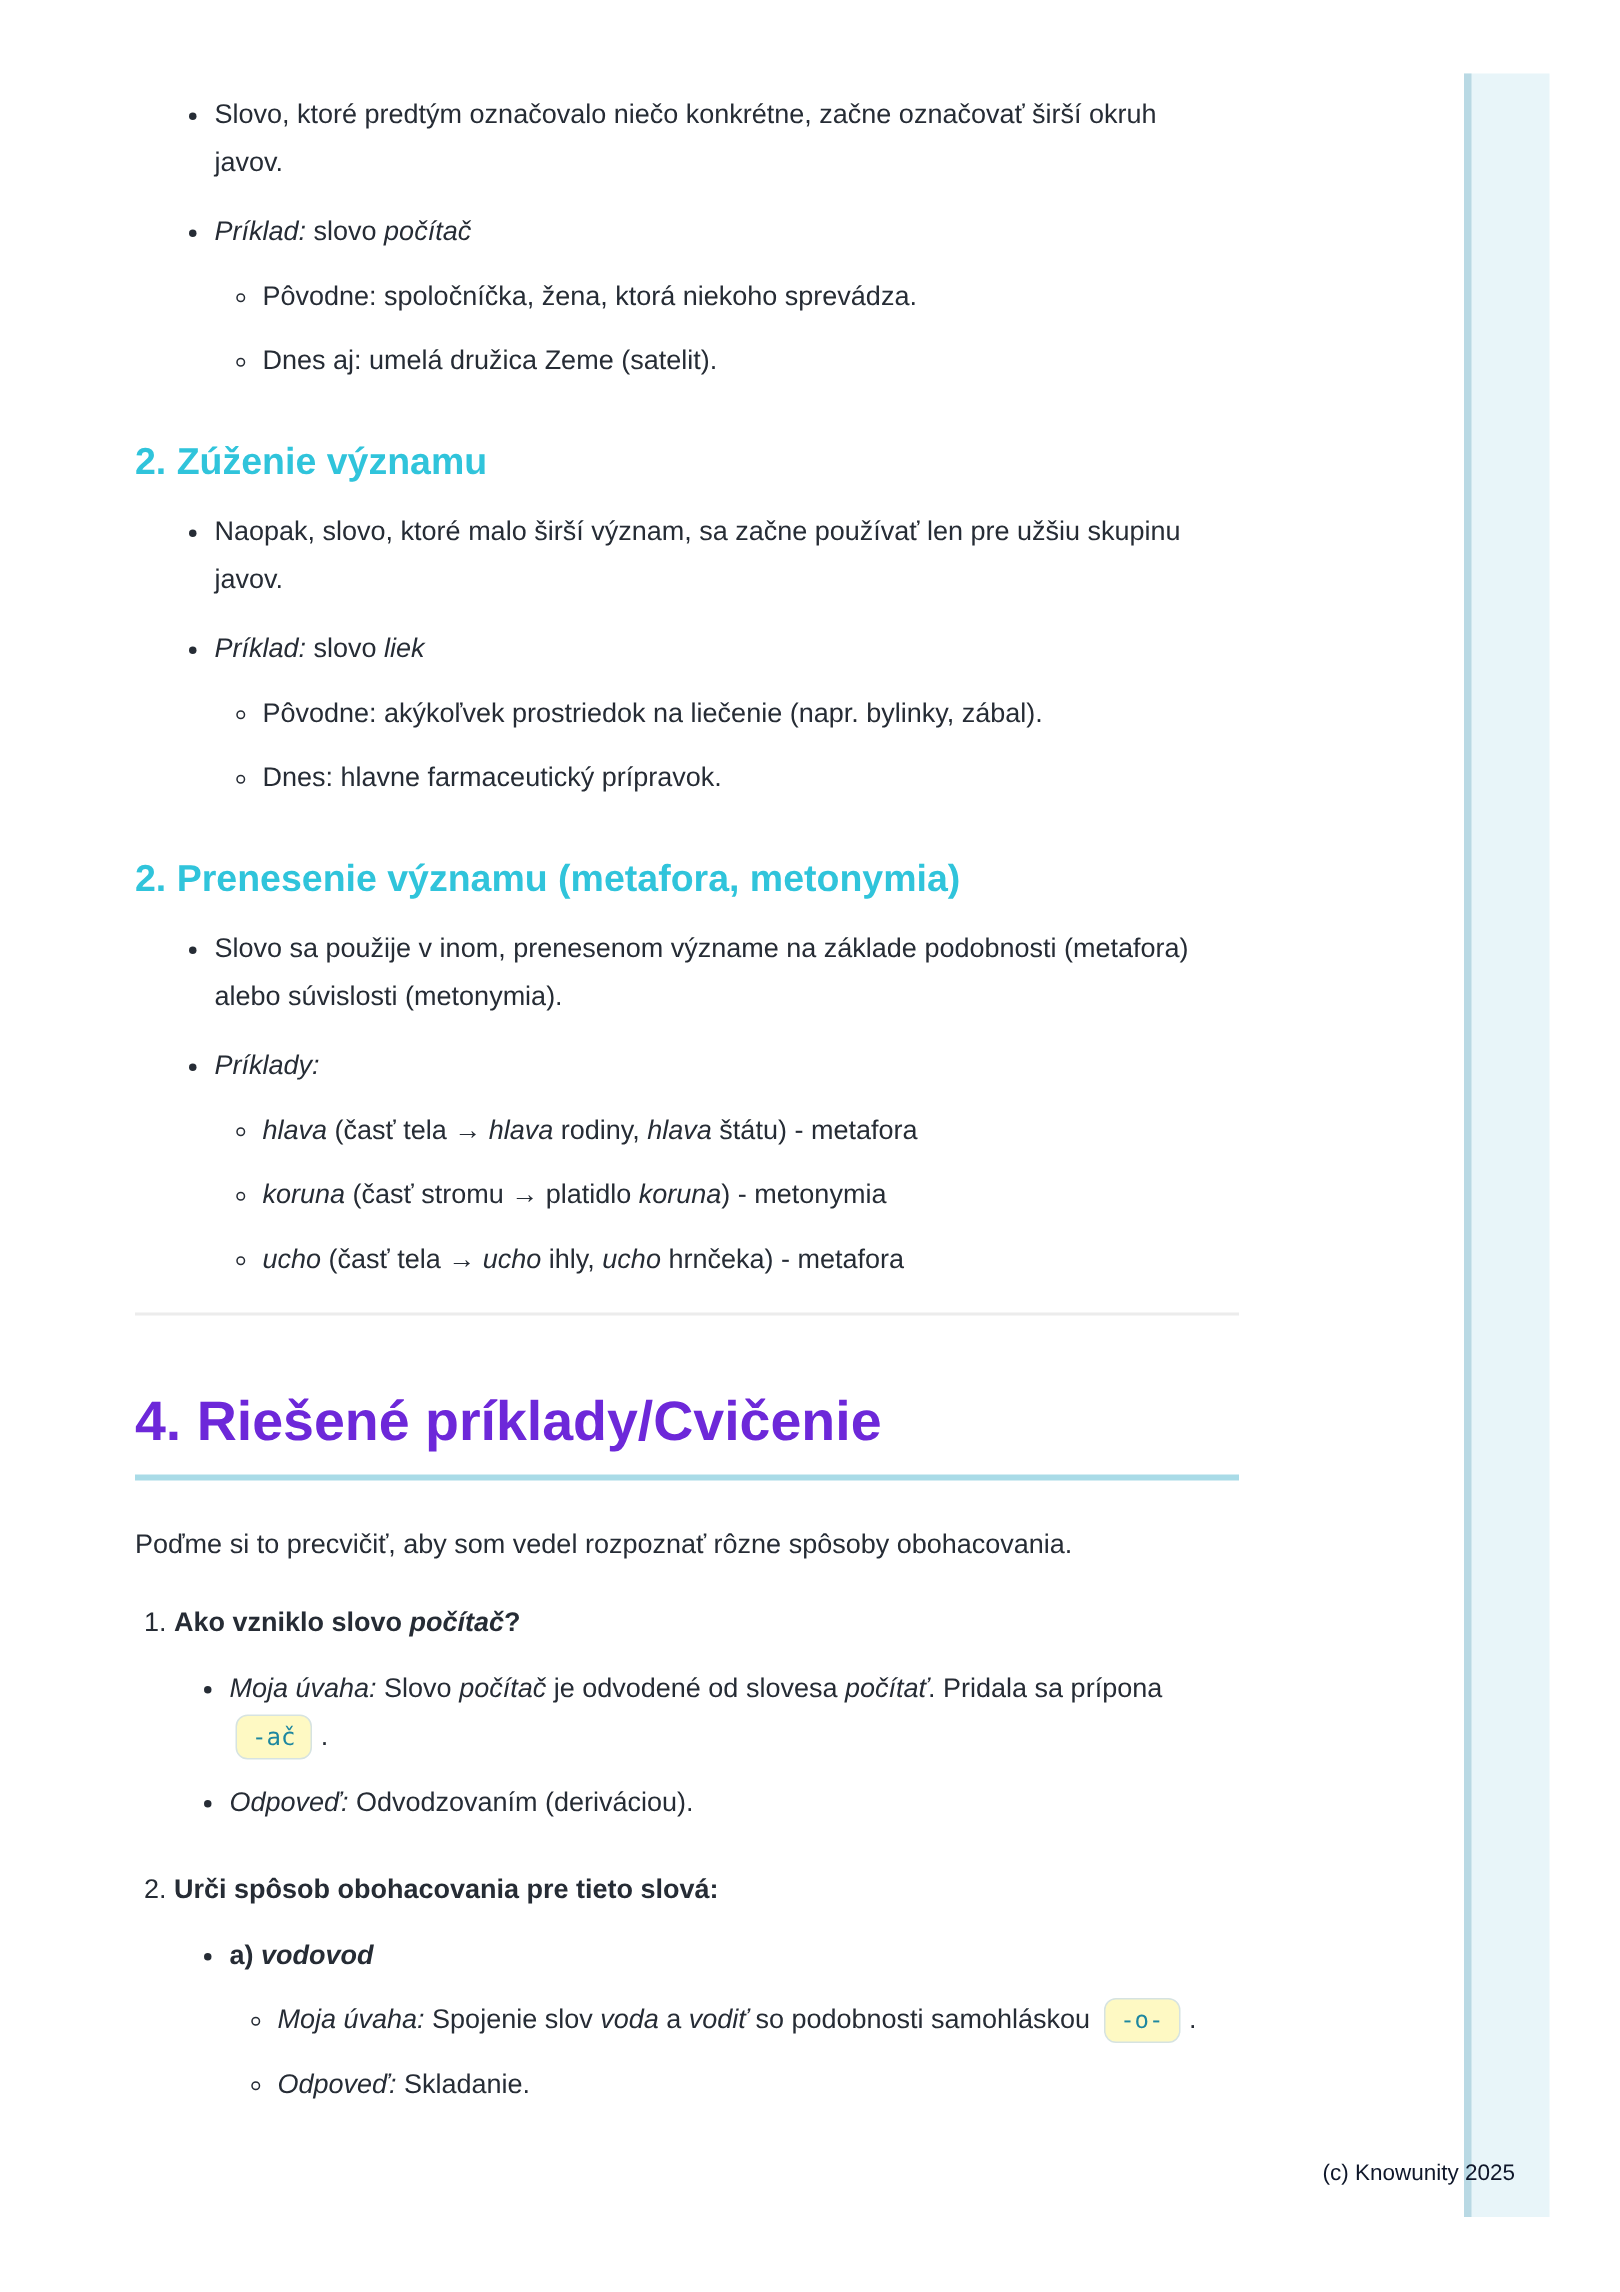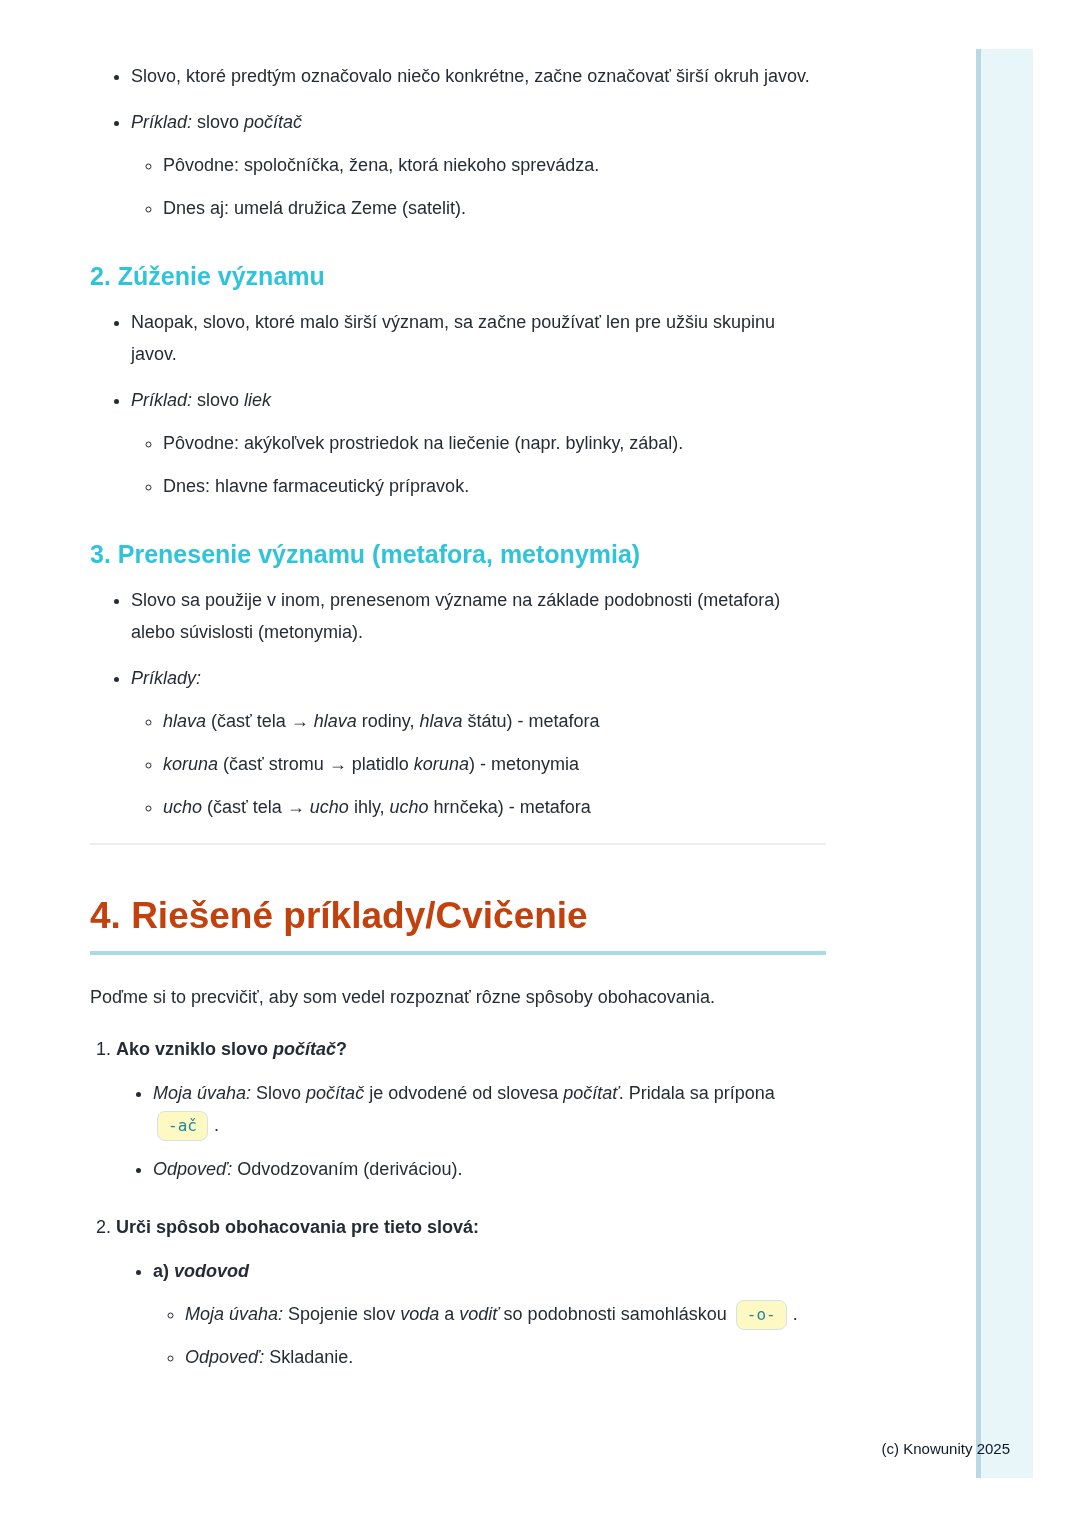--- a/index.html
+++ b/index.html
@@ -6,35 +6,35 @@
   body{background:#ffffff;font-family:"Liberation Sans","DejaVu Sans",sans-serif;}
   .page{position:relative;width:1080px;height:1528px;background:#ffffff;overflow:hidden;}
 
   .edge-bar{position:absolute;top:49px;right:47px;width:52px;height:1429px;
     background:#e8f5f9;border-left:5px solid #b9d9e4;z-index:1;}
 
   .content{position:absolute;left:90px;top:46px;width:736px;z-index:2;
     color:#262c35;font-size:18px;line-height:32px;}
 
   ul,ol{margin:0;}
-  li{margin:14px 4px;}
+  li{margin:14px 16px;}
   .l1{list-style:disc;padding-left:37px;}
   .l2{list-style:circle;padding-left:32px;margin-top:6px;}
   .l2 > li{margin:11px 0;}
   .num{list-style:decimal;padding-left:26px;}
   .num > li{margin:0 0 26px;}
   .l2disc{list-style:disc;padding-left:37px;margin-top:12px;}
   .l2disc > li{margin:12px 0;}
   .l3{list-style:circle;padding-left:32px;margin-top:6px;}
   .l3 > li{margin:11px 0;}
   .line{display:block;}
 
   h3.section{color:#30c4db;font-size:25px;line-height:32px;font-weight:700;
     margin:36px 0 8px;}
-  h2.big{color:#c2410c;font-size:37px;line-height:46px;font-weight:800;
+  h2.big{color:#6d28d9;font-size:37px;line-height:46px;font-weight:800;
     margin:48px 0 0;padding-bottom:12px;border-bottom:4px solid #a9dbe7;}
   .divider{border:none;border-top:2px solid #ececec;margin:20px 0 0;}
   p.intro{margin:26px 0 0;}
   .num-list-wrap{margin-top:20px;}
 
   .i{font-style:italic;}
   .b{font-weight:700;}
   .bi{font-weight:700;font-style:italic;}
   .code{display:inline-block;font-family:"DejaVu Sans Mono","Liberation Mono",monospace;
     font-size:16px;line-height:20px;color:#1d87a0;background:#fef9c3;
@@ -69,21 +69,21 @@
       <li><span>Naopak, slovo, ktoré malo širší význam, sa začne používať len pre užšiu skupinu javov.</span></li>
       <li>
         <span class="line"><span class="i">Príklad:</span><span> slovo </span><span class="i">liek</span></span>
         <ul class="l2">
           <li><span>Pôvodne: akýkoľvek prostriedok na liečenie (napr. bylinky, zábal).</span></li>
           <li><span>Dnes: hlavne farmaceutický prípravok.</span></li>
         </ul>
       </li>
     </ul>
 
-    <h3 class="section">3. Prenesenie významu (metafora, metonymia)</h3>
+    <h3 class="section">2. Prenesenie významu (metafora, metonymia)</h3>
     <ul class="l1">
       <li><span>Slovo sa použije v inom, prenesenom význame na základe podobnosti (metafora) alebo súvislosti (metonymia).</span></li>
       <li>
         <span class="line"><span class="i">Príklady:</span></span>
         <ul class="l2">
           <li><span class="i">hlava</span><span> (časť tela → </span><span class="i">hlava</span><span> rodiny, </span><span class="i">hlava</span><span> štátu) - metafora</span></li>
           <li><span class="i">koruna</span><span> (časť stromu → platidlo </span><span class="i">koruna</span><span>) - metonymia</span></li>
           <li><span class="i">ucho</span><span> (časť tela → </span><span class="i">ucho</span><span> ihly, </span><span class="i">ucho</span><span> hrnčeka) - metafora</span></li>
         </ul>
       </li>

